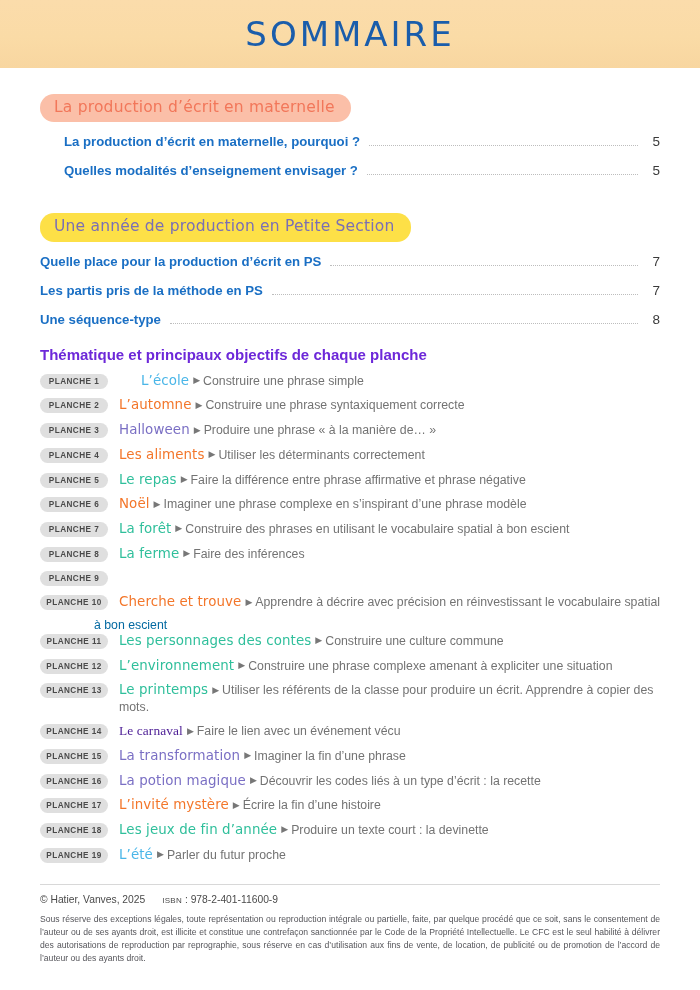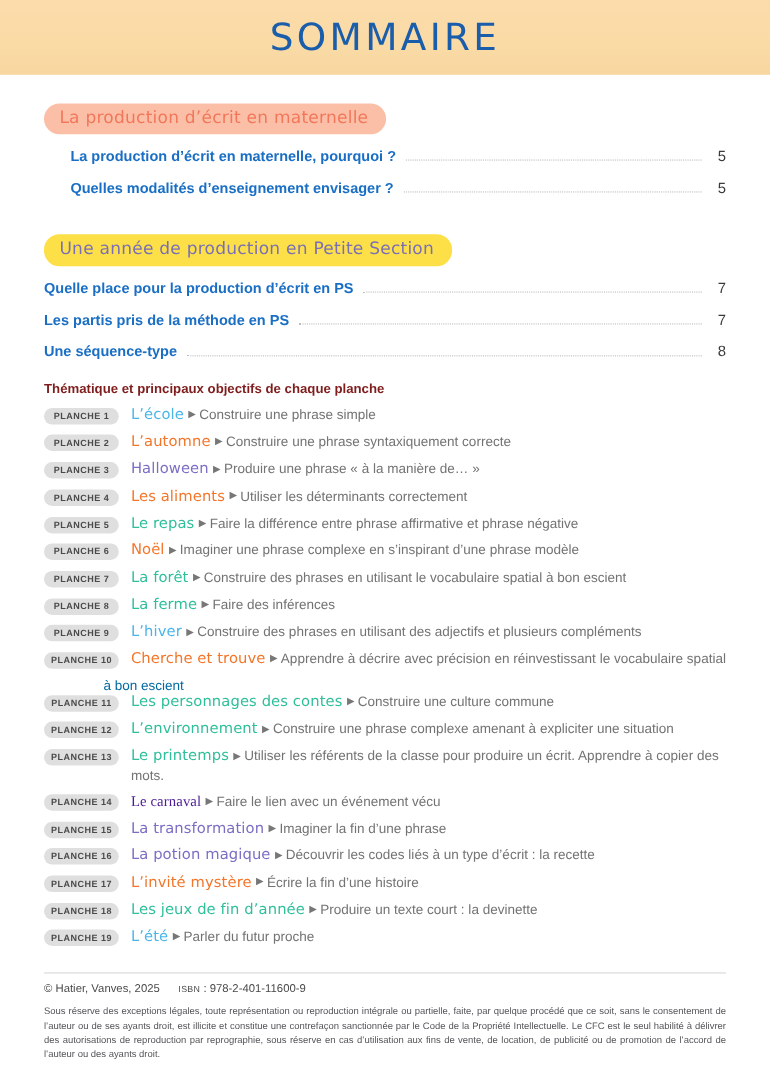--- a/index.html
+++ b/index.html
@@ -80,22 +80,22 @@
   .toc-page {
     color: #3a3a3a;
     font-weight: 400;
     font-size: 13.5px;
     min-width: 14px;
     text-align: right;
   }
 
   
   .thematic-heading {
-    font-size: 12px;
-    color: #7f1d1d;
+    font-size: 15px;
+    color: #6d28d9;
     font-weight: 600;
     margin: 18px 0 9px 0;
   }
 
   
   .planche-row {
     display: flex;
     align-items: flex-start;
     margin-bottom: 7px;
   }
@@ -211,21 +211,21 @@
         <span class="toc-dots"></span>
         <span class="toc-page">8</span>
       </div>
     </div>
 
     <div class="thematic-heading">Thématique et principaux objectifs de chaque planche</div>
 
     <div id="planche-list">
         <div class="planche-row">
           <div class="planche-badge">PLANCHE 1</div>
-          <div class="planche-body"><span class="planche-title" style="color: rgb(74, 182, 232);">L’école</span><span class="arrow">▶</span><span class="planche-desc">Construire une phrase simple</span></div>
+          <div class="planche-body"><span class="planche-title" style="color: rgb(74, 182, 232); margin-left: 22px;">L’école</span><span class="arrow">▶</span><span class="planche-desc">Construire une phrase simple</span></div>
         </div>
         <div class="planche-row">
           <div class="planche-badge">PLANCHE 2</div>
           <div class="planche-body"><span class="planche-title" style="color: rgb(243, 118, 42);">L’automne</span><span class="arrow">▶</span><span class="planche-desc">Construire une phrase syntaxiquement correcte</span></div>
         </div>
         <div class="planche-row">
           <div class="planche-badge">PLANCHE 3</div>
           <div class="planche-body"><span class="planche-title" style="color: rgb(122, 111, 196);">Halloween</span><span class="arrow">▶</span><span class="planche-desc">Produire une phrase « à la manière de… »</span></div>
         </div>
         <div class="planche-row">
@@ -243,21 +243,20 @@
         <div class="planche-row">
           <div class="planche-badge">PLANCHE 7</div>
           <div class="planche-body"><span class="planche-title" style="color: rgb(47, 191, 155);">La forêt</span><span class="arrow">▶</span><span class="planche-desc">Construire des phrases en utilisant le vocabulaire spatial à bon escient</span></div>
         </div>
         <div class="planche-row">
           <div class="planche-badge">PLANCHE 8</div>
           <div class="planche-body"><span class="planche-title" style="color: rgb(47, 191, 155);">La ferme</span><span class="arrow">▶</span><span class="planche-desc">Faire des inférences</span></div>
         </div>
         <div class="planche-row">
           <div class="planche-badge">PLANCHE 9</div>
-          <div class="planche-body"><span class="planche-title" style="color: rgb(74, 182, 232);">L’hiver</span><span class="arrow">▶</span><span class="planche-desc">Construire des phrases en utilisant des adjectifs et plusieurs compléments</span></div>
         </div>
         <div class="planche-row">
           <div class="planche-badge">PLANCHE 10</div>
           <div class="planche-body"><span class="planche-title" style="color: rgb(243, 118, 42);">Cherche et trouve</span><span class="arrow">▶</span><span class="planche-desc">Apprendre à décrire avec précision en réinvestissant le vocabulaire spatial</span></div>
         </div>
         <div class="cont-line">à bon escient</div>
         <div class="planche-row">
           <div class="planche-badge">PLANCHE 11</div>
           <div class="planche-body"><span class="planche-title" style="color: rgb(47, 191, 155);">Les personnages des contes</span><span class="arrow">▶</span><span class="planche-desc">Construire une culture commune</span></div>
         </div>

